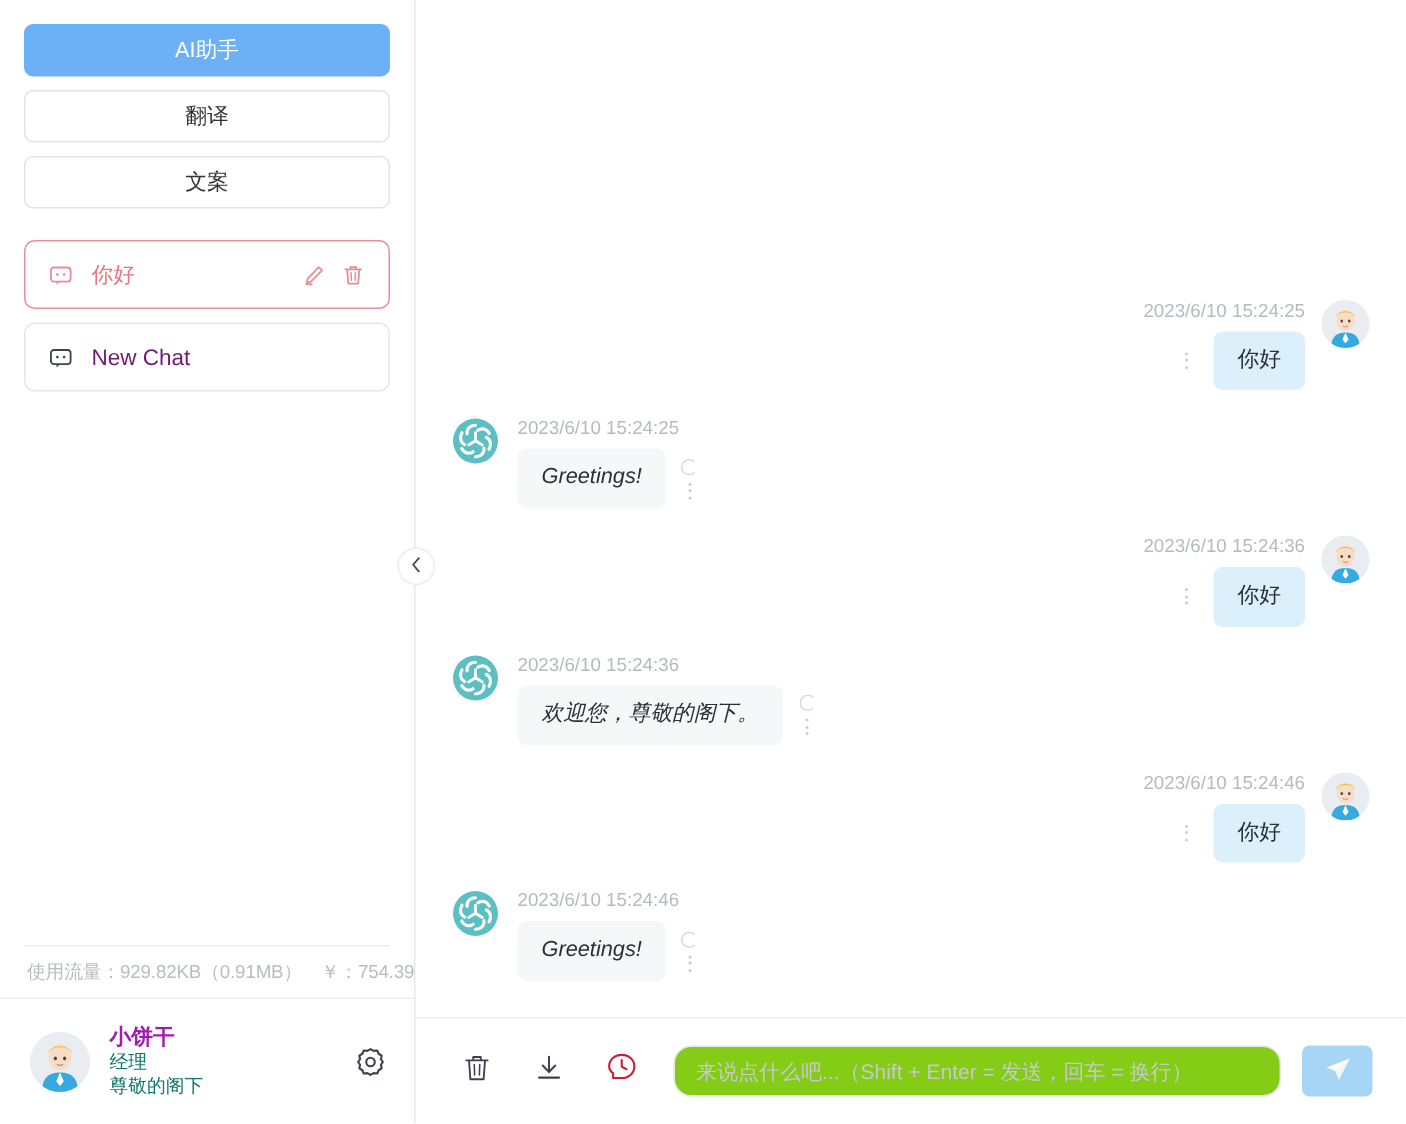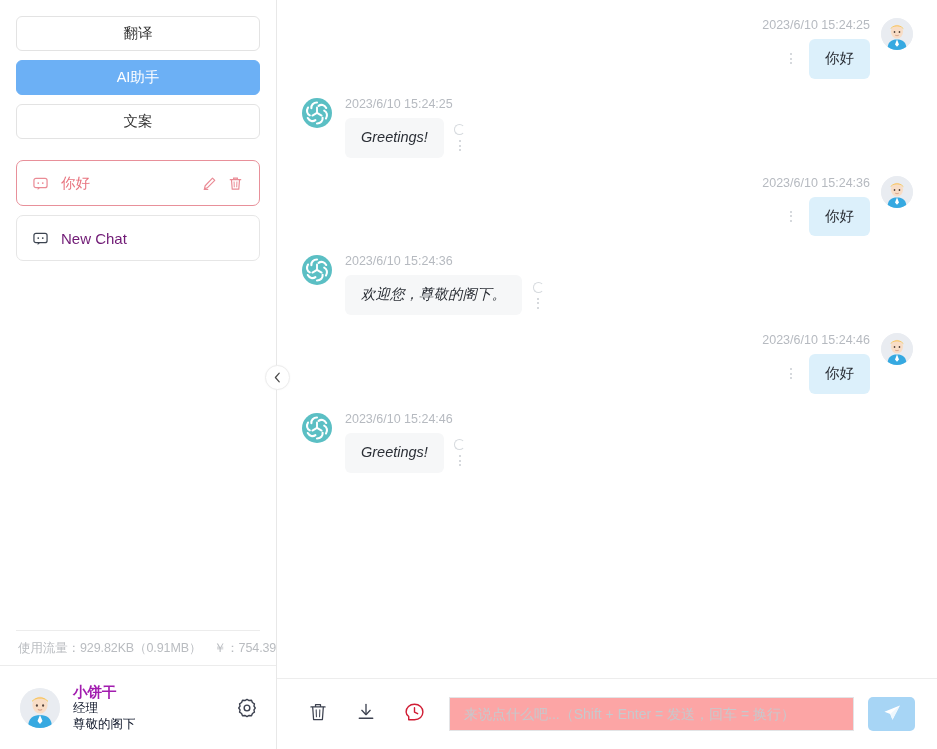--- a/index.html
+++ b/index.html
@@ -107,21 +107,21 @@
     width: 40px; height: 40px; border-radius: 50%;
     flex: 0 0 40px;
     background: #eceff3;
     position: relative;
     overflow: hidden;
   }
   .avatar-user svg { display: block; width: 40px; height: 40px; }
 
   .profile-meta { flex: 1; min-width: 0; line-height: 1.25; }
   .pm-name { font-size: 14.5px; font-weight: bold; color: #a21caf; }
-  .pm-role, .pm-org { font-size: 12.5px; color: #0f172a; }
+  .pm-role, .pm-org { font-size: 12.5px; color: #0f766e; }
 
   .gear-btn { cursor: pointer; display: flex; align-items: center; }
 
   
   .collapse-handle {
     position: absolute;
     left: 265px;
     top: 365px;
     width: 25px; height: 25px;
     border-radius: 50%;
@@ -142,20 +142,21 @@
     background: #fff;
     min-width: 0;
   }
 
   .messages {
     flex: 1 1 auto;
     overflow: hidden;
     padding: 18px 24px 6px 24px;
     display: flex;
     flex-direction: column;
+    justify-content: flex-end;
   }
 
   .msg { display: flex; margin-bottom: 18px; }
   .msg.bot  { justify-content: flex-start; }
   .msg.user { justify-content: flex-end; }
 
   .avatar-bot {
     width: 32px; height: 32px; flex: 0 0 32px;
     border-radius: 50%;
     display: flex; align-items: center; justify-content: center;
@@ -235,27 +236,27 @@
     cursor: pointer;
     margin-right: 14px;
   }
   .tool-ico:nth-of-type(3) { margin-right: 18px; }
 
   .input-wrap { flex: 1 1 auto; min-width: 0; }
   .chat-input {
     width: 100%;
     height: 34px;
     border: 1px solid #e3e4e6;
-    border-radius: 0;
+    border-radius: 12px;
     padding: 4px 14px;
     font-size: 14px;
     color: #303030;
     font-family: inherit;
     outline: none;
-    background: #fca5a5;
+    background: #84cc16;
   }
   .chat-input::placeholder { color: #c6c9cd; }
 
   .send-btn {
     margin-left: 14px;
     width: 47px; height: 34px;
     border-radius: 5px;
     background: #a7d5f5;
     border: none;
     display: flex; align-items: center; justify-content: center;
@@ -264,25 +265,25 @@
   }
 </style>
 </head>
 <body>
 
 <div class="app">
 
   <aside class="sidebar">
 
     <div class="mode-list">
+      <div class="mode-btn active">
+        <span>AI助手</span>
+      </div>
       <div class="mode-btn">
         <span>翻译</span>
-      </div>
-      <div class="mode-btn active">
-        <span>AI助手</span>
       </div>
       <div class="mode-btn">
         <span>文案</span>
       </div>
     </div>
 
     <div class="chat-list">
 
       <div class="chat-item selected">
         <span class="sb-ico">

